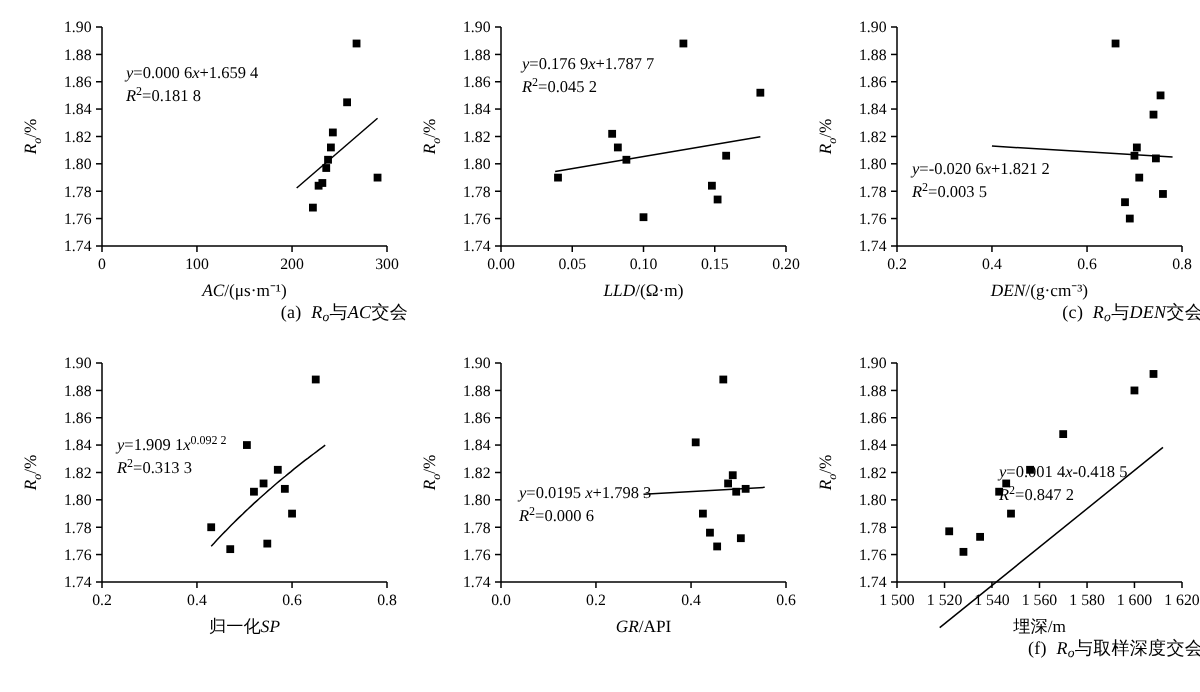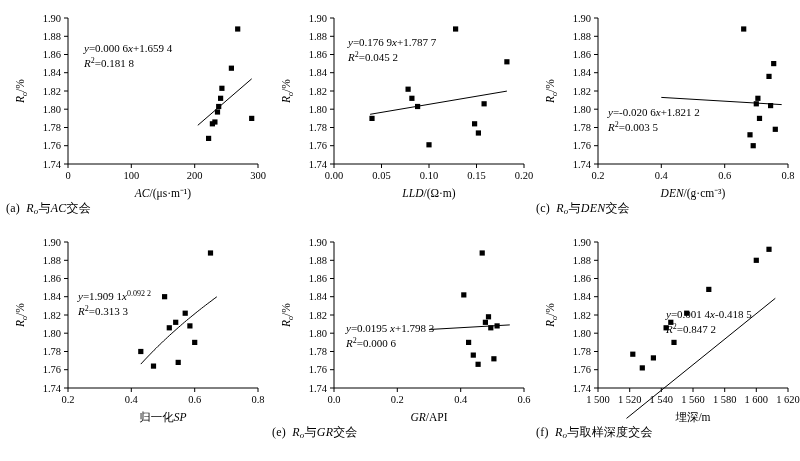--- a/index.html
+++ b/index.html
@@ -29,21 +29,21 @@
     left: 0;
     top: 0;
     width: 266px;
     height: 198px;
   }
   .caption {
     position: absolute;
     left: 0;
     top: 196px;
     width: 266px;
-    text-align: left;
+    text-align: right;
     font-size: 12px;
     font-family: "Liberation Serif", serif;
     letter-spacing: 0.2px;
   }
   .caption .it { font-style: italic; }
   .caption .sub { font-size: 9px; vertical-align: -2px; }
   svg { display: block; }
   text {
     font-family: "Liberation Serif", serif;
     fill: #000000;
@@ -308,21 +308,20 @@
           <rect x="207.6" y="22.4" width="5.2" height="5.2" fill="#000"></rect>
           <rect x="210.8" y="91.7" width="5.2" height="5.2" fill="#000"></rect>
           <rect x="213.9" y="86.2" width="5.2" height="5.2" fill="#000"></rect>
           <rect x="216.2" y="97.2" width="5.2" height="5.2" fill="#000"></rect>
           <rect x="219.3" y="128.2" width="5.2" height="5.2" fill="#000"></rect>
           <rect x="222.5" y="95.3" width="5.2" height="5.2" fill="#000"></rect>
           <text class="eq" x="74" y="104"><tspan font-style="italic">y</tspan><tspan>=0.0195 </tspan><tspan font-style="italic">x</tspan><tspan>+1.798 3</tspan></text>
           <text class="eq" x="74" y="119"><tspan font-style="italic">R</tspan><tspan font-size="8" dy="-4">2</tspan><tspan dy="4">=0.000 6</tspan></text>
         </svg>
       </div>
-      <div class="caption"><span>(e)</span>&nbsp; <span class="it">R</span><span class="it sub">o</span><span>与</span><span class="it">GR</span><span>交会</span></div>
     </div>
     <div class="panel" style="left: 536px; top: 228px;">
       <div class="plotwrap">
         <svg width="266" height="196" viewBox="0 0 266 196">
           <line x1="62" y1="14" x2="62" y2="160" stroke="#000" stroke-width="1"></line>
           <line x1="62" y1="160" x2="252" y2="160" stroke="#000" stroke-width="1"></line>
           <line x1="58" y1="160.0" x2="62" y2="160.0" stroke="#000" stroke-width="1"></line>
           <text class="tick" x="55" y="163.5" text-anchor="end">1.74</text>
           <line x1="58" y1="141.7" x2="62" y2="141.7" stroke="#000" stroke-width="1"></line>
           <text class="tick" x="55" y="145.2" text-anchor="end">1.76</text>

